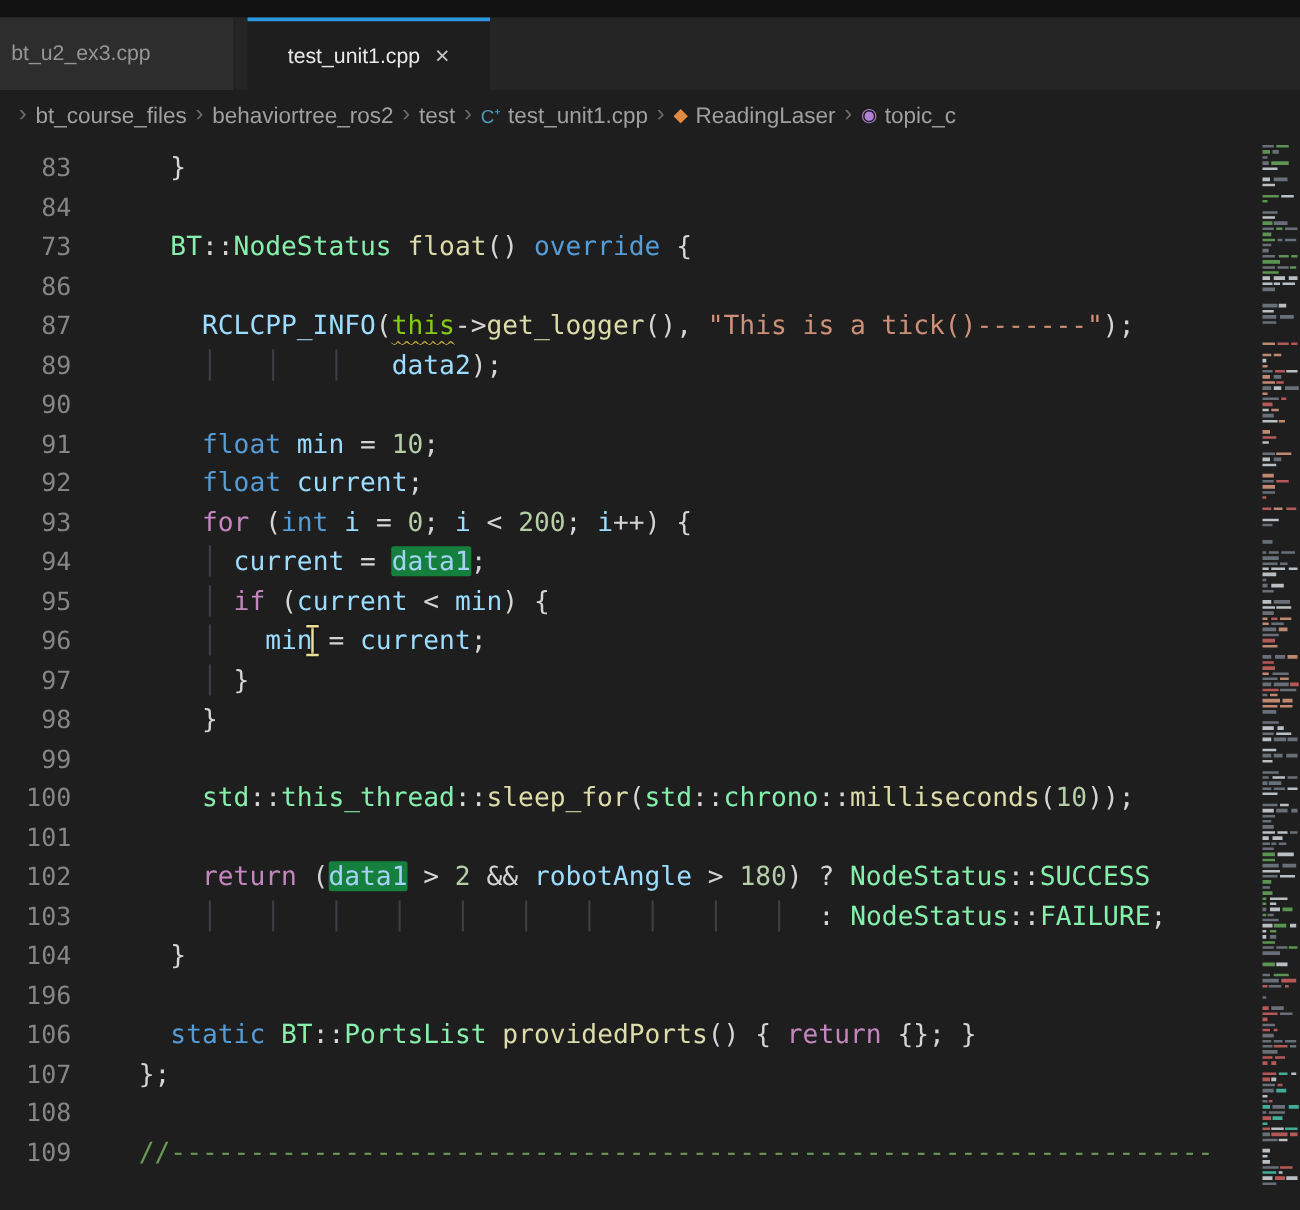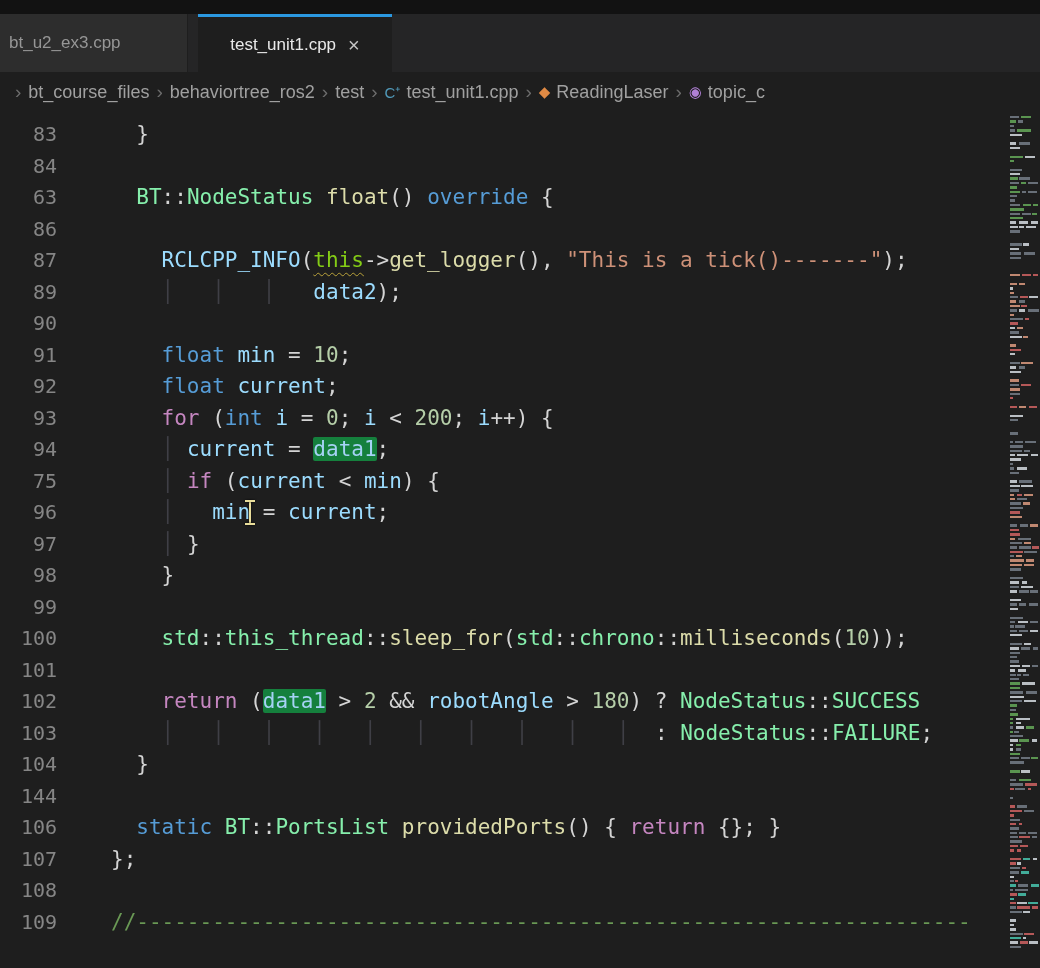--- a/index.html
+++ b/index.html
@@ -83,40 +83,40 @@
       <span class="crumb">
         <span class="bc-icon" style="color: rgb(177, 128, 215);">◉</span>
         <span>topic_c</span>
       </span>
     </div>
 
   <div class="editor">
     <div id="lines">
         <div class="line"><span class="ln">83</span><span class="txt"><span class="tok-p">  }</span></span></div>
         <div class="line"><span class="ln">84</span><span class="txt"></span></div>
-        <div class="line"><span class="ln">63</span><span class="txt"><span class="tok-p">  </span><span class="tok-t">BT</span><span class="tok-p">::</span><span class="tok-t">NodeStatus</span><span class="tok-p"> </span><span class="tok-f">float</span><span class="tok-p">() </span><span class="tok-k">override</span><span class="tok-p"> {</span></span></div>
+        <div class="line"><span class="ln">73</span><span class="txt"><span class="tok-p">  </span><span class="tok-t">BT</span><span class="tok-p">::</span><span class="tok-t">NodeStatus</span><span class="tok-p"> </span><span class="tok-f">float</span><span class="tok-p">() </span><span class="tok-k">override</span><span class="tok-p"> {</span></span></div>
         <div class="line"><span class="ln">86</span><span class="txt"></span></div>
         <div class="line"><span class="ln">87</span><span class="txt"><span class="tok-p">    </span><span class="tok-v">RCLCPP_INFO</span><span class="tok-p">(</span><span class="tok-ksq">this</span><span class="tok-p">-&gt;</span><span class="tok-f">get_logger</span><span class="tok-p">(), </span><span class="tok-s">"This is a tick()-------"</span><span class="tok-p">);</span></span></div>
         <div class="line"><span class="ln">89</span><span class="txt"><span class="tok-p">    </span><span class="tok-g">│</span><span class="tok-p">   </span><span class="tok-g">│</span><span class="tok-p">   </span><span class="tok-g">│</span><span class="tok-p">   </span><span class="tok-v">data2</span><span class="tok-p">);</span></span></div>
         <div class="line"><span class="ln">90</span><span class="txt"></span></div>
         <div class="line"><span class="ln">91</span><span class="txt"><span class="tok-p">    </span><span class="tok-k">float</span><span class="tok-p"> </span><span class="tok-v">min</span><span class="tok-p"> = </span><span class="tok-n">10</span><span class="tok-p">;</span></span></div>
         <div class="line"><span class="ln">92</span><span class="txt"><span class="tok-p">    </span><span class="tok-k">float</span><span class="tok-p"> </span><span class="tok-v">current</span><span class="tok-p">;</span></span></div>
         <div class="line"><span class="ln">93</span><span class="txt"><span class="tok-p">    </span><span class="tok-c">for</span><span class="tok-p"> (</span><span class="tok-k">int</span><span class="tok-p"> </span><span class="tok-v">i</span><span class="tok-p"> = </span><span class="tok-n">0</span><span class="tok-p">; </span><span class="tok-v">i</span><span class="tok-p"> &lt; </span><span class="tok-n">200</span><span class="tok-p">; </span><span class="tok-v">i</span><span class="tok-p">++) {</span></span></div>
         <div class="line"><span class="ln">94</span><span class="txt"><span class="tok-p">    </span><span class="tok-g">│</span><span class="tok-p"> </span><span class="tok-v">current</span><span class="tok-p"> = </span><span class="tok-hl">data1</span><span class="tok-p">;</span></span></div>
-        <div class="line"><span class="ln">75</span><span class="txt"><span class="tok-p">    </span><span class="tok-g">│</span><span class="tok-p"> </span><span class="tok-c">if</span><span class="tok-p"> (</span><span class="tok-v">current</span><span class="tok-p"> &lt; </span><span class="tok-v">min</span><span class="tok-p">) {</span></span></div>
+        <div class="line"><span class="ln">95</span><span class="txt"><span class="tok-p">    </span><span class="tok-g">│</span><span class="tok-p"> </span><span class="tok-c">if</span><span class="tok-p"> (</span><span class="tok-v">current</span><span class="tok-p"> &lt; </span><span class="tok-v">min</span><span class="tok-p">) {</span></span></div>
         <div class="line"><span class="ln">96</span><span class="txt"><span class="tok-p">    </span><span class="tok-g">│</span><span class="tok-p">   </span><span class="tok-v">min</span><span class="tok-p"> = </span><span class="tok-v">current</span><span class="tok-p">;</span></span></div>
         <div class="line"><span class="ln">97</span><span class="txt"><span class="tok-p">    </span><span class="tok-g">│</span><span class="tok-p"> }</span></span></div>
         <div class="line"><span class="ln">98</span><span class="txt"><span class="tok-p">    }</span></span></div>
         <div class="line"><span class="ln">99</span><span class="txt"></span></div>
         <div class="line"><span class="ln">100</span><span class="txt"><span class="tok-p">    </span><span class="tok-t">std</span><span class="tok-p">::</span><span class="tok-t">this_thread</span><span class="tok-p">::</span><span class="tok-f">sleep_for</span><span class="tok-p">(</span><span class="tok-t">std</span><span class="tok-p">::</span><span class="tok-t">chrono</span><span class="tok-p">::</span><span class="tok-f">milliseconds</span><span class="tok-p">(</span><span class="tok-n">10</span><span class="tok-p">));</span></span></div>
         <div class="line"><span class="ln">101</span><span class="txt"></span></div>
         <div class="line"><span class="ln">102</span><span class="txt"><span class="tok-p">    </span><span class="tok-c">return</span><span class="tok-p"> (</span><span class="tok-hl">data1</span><span class="tok-p"> &gt; </span><span class="tok-n">2</span><span class="tok-p"> &amp;&amp; </span><span class="tok-v">robotAngle</span><span class="tok-p"> &gt; </span><span class="tok-n">180</span><span class="tok-p">) ? </span><span class="tok-t">NodeStatus</span><span class="tok-p">::</span><span class="tok-t">SUCCESS</span></span></div>
         <div class="line"><span class="ln">103</span><span class="txt"><span class="tok-p">    </span><span class="tok-g">│</span><span class="tok-p">   </span><span class="tok-g">│</span><span class="tok-p">   </span><span class="tok-g">│</span><span class="tok-p">   </span><span class="tok-g">│</span><span class="tok-p">   </span><span class="tok-g">│</span><span class="tok-p">   </span><span class="tok-g">│</span><span class="tok-p">   </span><span class="tok-g">│</span><span class="tok-p">   </span><span class="tok-g">│</span><span class="tok-p">   </span><span class="tok-g">│</span><span class="tok-p">   </span><span class="tok-g">│</span><span class="tok-p">  </span><span class="tok-p">: </span><span class="tok-t">NodeStatus</span><span class="tok-p">::</span><span class="tok-t">FAILURE</span><span class="tok-p">;</span></span></div>
         <div class="line"><span class="ln">104</span><span class="txt"><span class="tok-p">  }</span></span></div>
-        <div class="line"><span class="ln">144</span><span class="txt"></span></div>
+        <div class="line"><span class="ln">196</span><span class="txt"></span></div>
         <div class="line"><span class="ln">106</span><span class="txt"><span class="tok-p">  </span><span class="tok-k">static</span><span class="tok-p"> </span><span class="tok-t">BT</span><span class="tok-p">::</span><span class="tok-t">PortsList</span><span class="tok-p"> </span><span class="tok-f">providedPorts</span><span class="tok-p">() { </span><span class="tok-c">return</span><span class="tok-p"> {}; }</span></span></div>
         <div class="line"><span class="ln">107</span><span class="txt"><span class="tok-p">};</span></span></div>
         <div class="line"><span class="ln">108</span><span class="txt"></span></div>
         <div class="line"><span class="ln">109</span><span class="txt"><span class="tok-m">//------------------------------------------------------------------</span></span></div>
       </div>
   </div>
 
   <div class="minimap" id="minimap">
       <div class="mm-row">
         <span class="mm-seg" style="width: 9.2px; margin-right: 1.8px; background: rgb(111, 118, 128);"></span>

